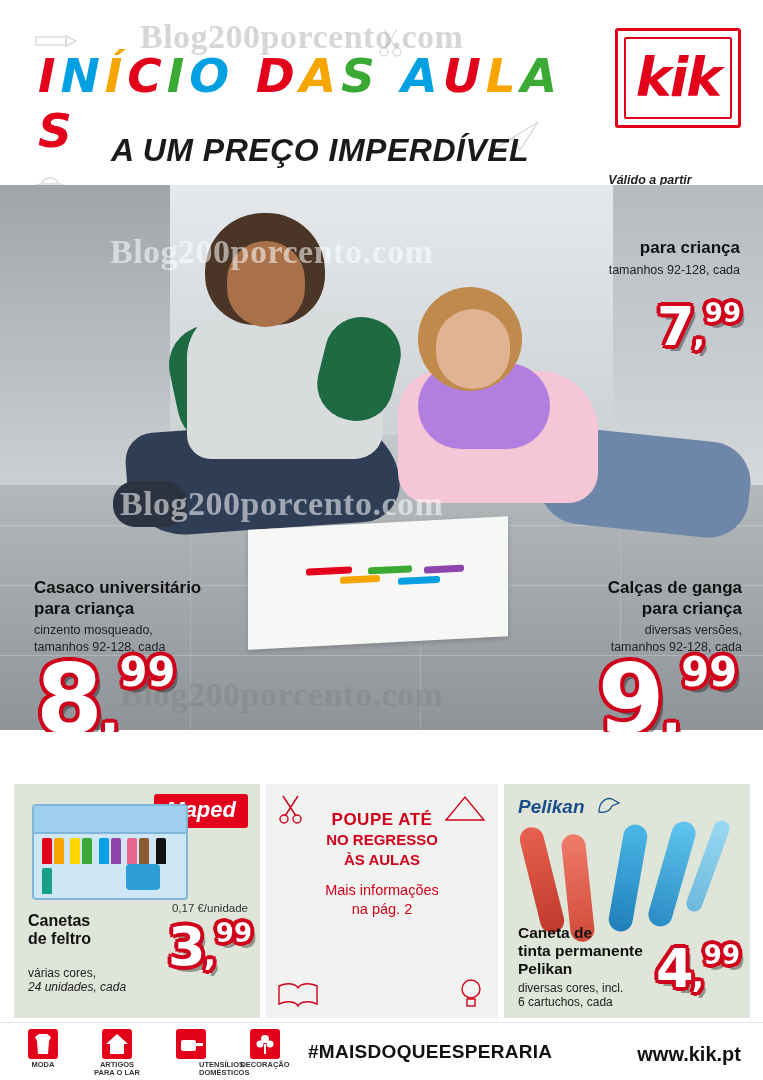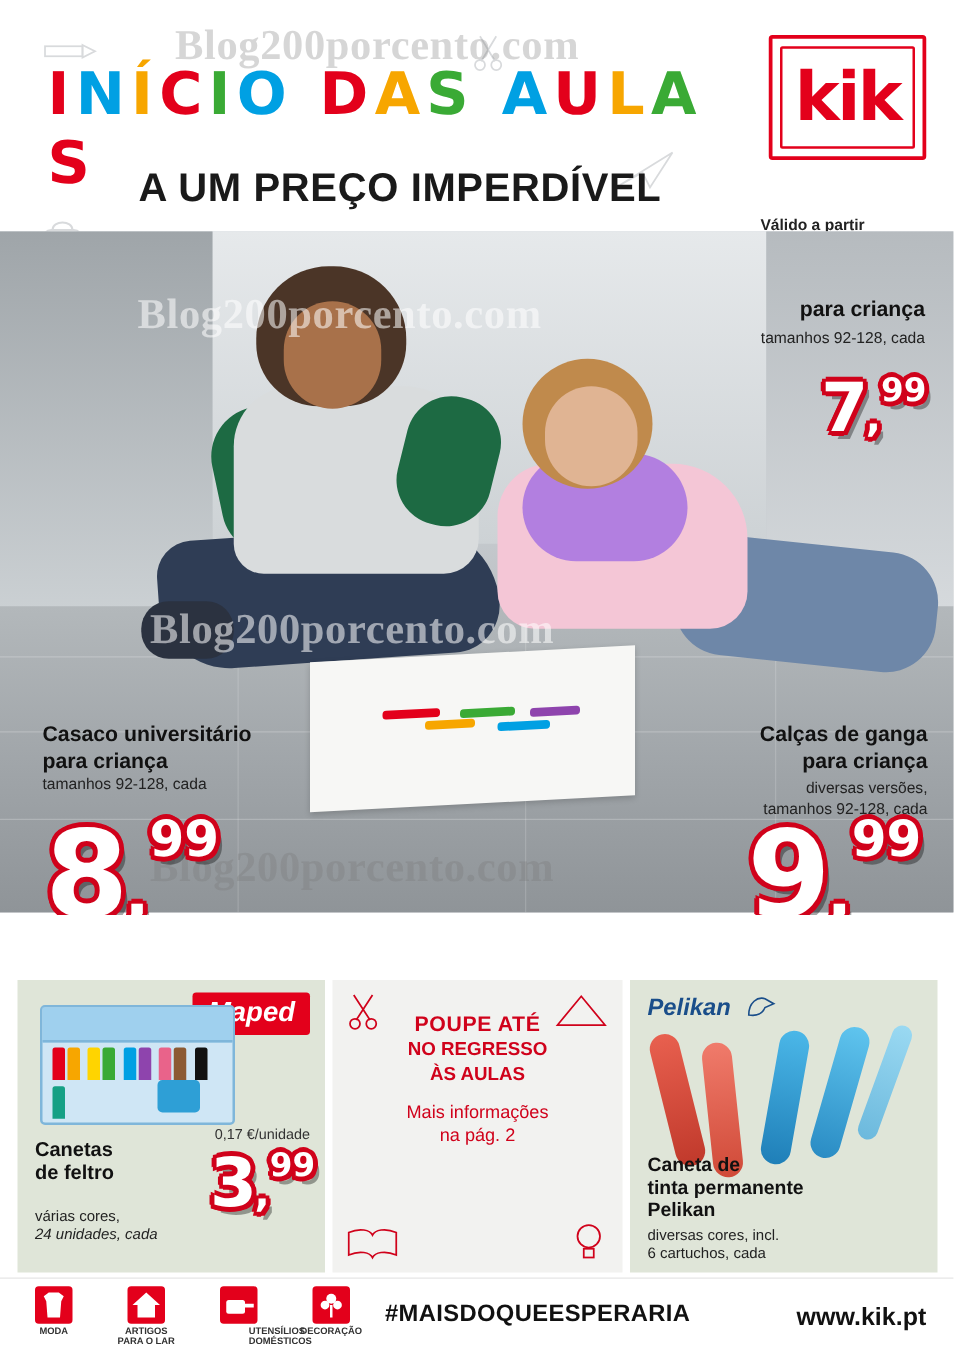--- a/index.html
+++ b/index.html
@@ -6,21 +6,21 @@
   body{
     width:763px;height:1080px;
     background:#ffffff;
     font-family:"Liberation Sans", sans-serif;
     overflow:hidden;
     position:relative;
   }
   .page{position:relative;width:763px;height:1080px;overflow:hidden;background:#fff;}
 
   
-  .header{position:absolute;left:0;top:0;width:763px;height:231px;background:#fff;}
+  .header{position:absolute;left:0;top:0;width:763px;height:231px;background:#fff;font-style:italic;}
   .hero-title{
     position:absolute;left:38px;top:48px;width:540px;height:60px;
     font-size:47px;font-weight:bold;letter-spacing:5px;
     font-family:"DejaVu Sans", sans-serif;
   }
   .hero-title span{display:inline-block;}
   .subtitle{
     position:absolute;left:60px;top:132px;width:520px;
     font-size:32px;font-weight:bold;color:#1a1a1a;letter-spacing:0.5px;
     font-family:"Liberation Sans", sans-serif;text-align:center;
@@ -263,20 +263,21 @@
     <div class="t1">para criança</div>
     <div class="t2">tamanhos 92-128, cada</div>
   </div>
   <div class="price price-sm ps" style="right:22px;top:300px;">
     <span class="int">7</span><span class="comma">,</span><span class="cents">99</span>
   </div>
 
   <div class="blk" style="left:34px;top:578px;width:300px;">
     <div class="t1">Casaco universitário</div>
     <div class="t1">para criança</div>
+    <div class="t2">cinzento mosqueado,</div>
     <div class="t2" style="margin-top:0;">tamanhos 92-128, cada</div>
   </div>
   <div class="price big ps" style="left:36px;top:652px;">
     <span class="int">8</span><span class="comma">,</span><span class="cents">99</span>
   </div>
 
   <div class="blk right" style="left:470px;top:578px;width:272px;">
     <div class="t1">Calças de ganga</div>
     <div class="t1">para criança</div>
     <div class="t2">diversas versões,</div>
@@ -351,20 +352,23 @@
         <div style="position:absolute;left:196px;top:34px;width:16px;height:96px;border-radius:8px;background:linear-gradient(180deg,#9ad9f2,#6cb9dd);transform:rotate(20deg);"></div>
       </div>
 
       <div style="position:absolute;left:14px;top:140px;">
         <div class="t1" style="font-size:15.5px;font-weight:bold;color:#111;">Caneta de</div>
         <div class="t1" style="font-size:15.5px;font-weight:bold;color:#111;">tinta permanente</div>
         <div class="t1" style="font-size:15.5px;font-weight:bold;color:#111;">Pelikan</div>
         <div class="t2" style="font-size:12px;color:#222;margin-top:3px;">diversas cores, incl.</div>
         <div class="t2" style="font-size:12px;color:#222;">6 cartuchos, cada</div>
       </div>
+      <div class="price price-sm ps" style="right:10px;top:158px;">
+        <span class="int">4</span><span class="comma">,</span><span class="cents">99</span>
+      </div>
     </div>
   </div>
 
   <div class="footer">
     <div class="cats">
       <div class="cat">
         <div class="ic">
           <svg width="30" height="30" viewBox="0 0 30 30">
               <path d="M7 8 L11 5 L19 5 L23 8 L21 12 L20 25 L10 25 L9 12 Z" fill="#fff"></path>
             </svg>

